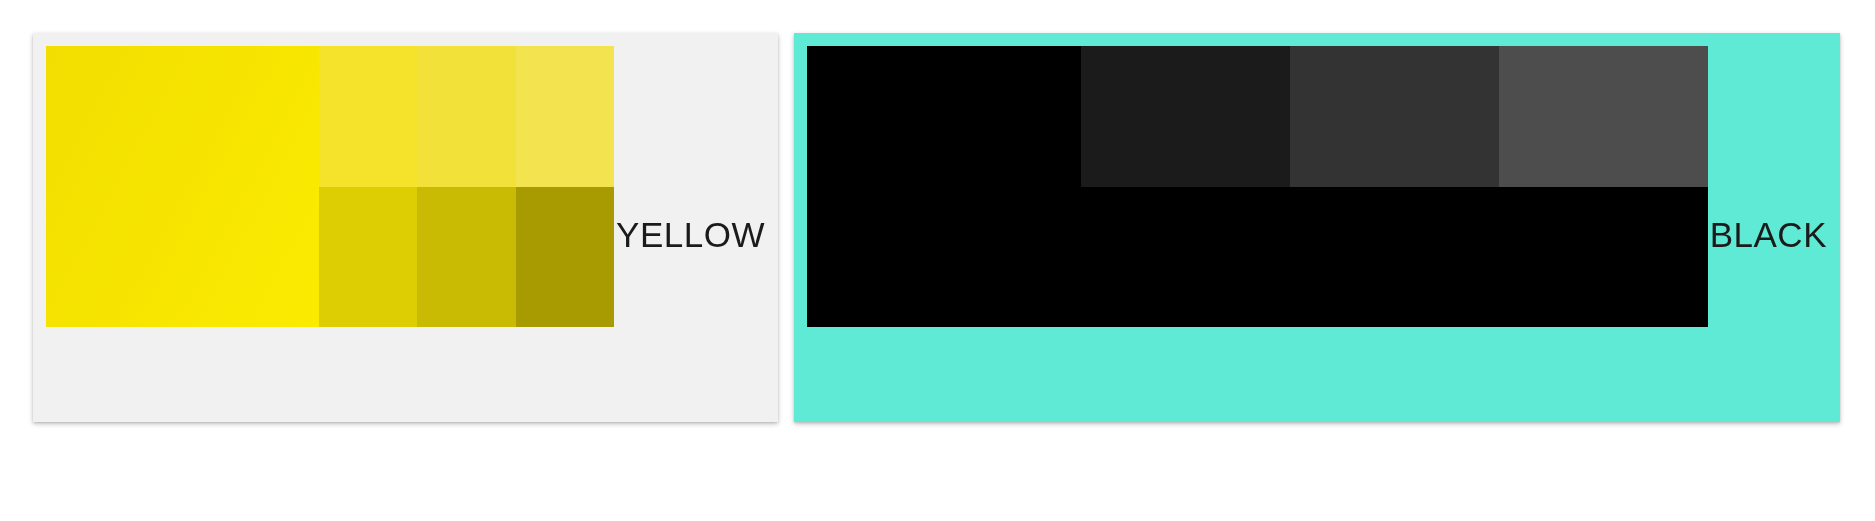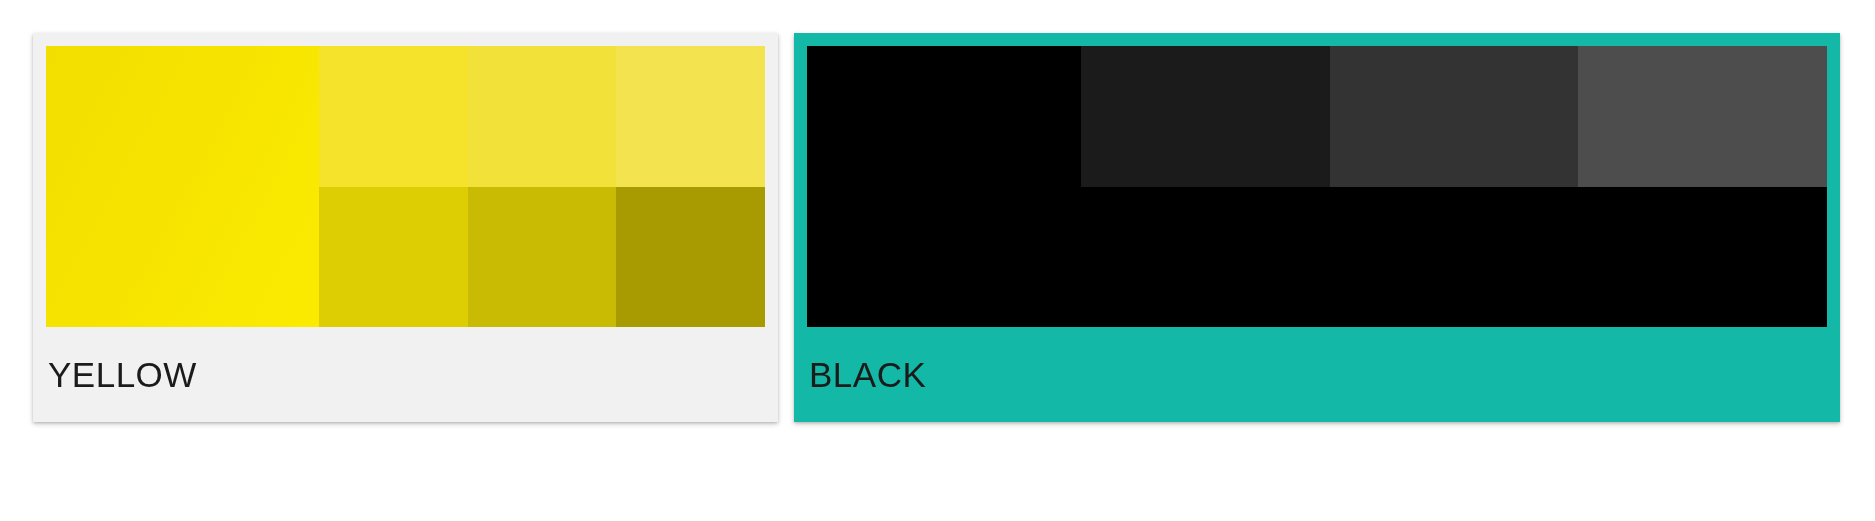--- a/index.html
+++ b/index.html
@@ -26,21 +26,20 @@
     padding: 33px 0 0 33px;
     box-sizing: border-box;
   }
 
   .card {
     background: #f1f1f1;
     padding: 13px 13px 0 13px;
     box-sizing: border-box;
     box-shadow: 0 2px 5px rgba(0,0,0,0.22), 0 1px 2px rgba(0,0,0,0.12);
     display: flex;
-    flex-direction: column;
   }
 
   .card-yellow { width: 745px; height: 389px; }
   .card-black  { width: 1046px; height: 389px; }
 
   
   .swatch {
     display: flex;
     flex-direction: row;
     width: 100%;
@@ -100,21 +99,21 @@
         <div class="swatch-row swatch-row-bottom">
           <div class="swatch-cell" style="background: rgb(221, 205, 3);"></div>
           <div class="swatch-cell" style="background: rgb(201, 186, 3);"></div>
           <div class="swatch-cell" style="background: rgb(168, 155, 2);"></div>
         </div>
       </div>
     </div>
     <div class="card-label" style="color: rgb(27, 27, 27);">YELLOW</div>
   </div>
 
-  <div class="card card-black" style="background: #14b8a6;">
+  <div class="card card-black" style="background: #5eead4;">
     <div class="swatch">
       <div class="swatch-main" style="background: linear-gradient(118deg, rgb(0, 0, 0) 0%, rgb(0, 0, 0) 100%); width: 274px;"></div>
       <div class="swatch-grid">
         <div class="swatch-row swatch-row-top">
           <div class="swatch-cell" style="background: rgb(27, 27, 27);"></div>
           <div class="swatch-cell" style="background: rgb(51, 51, 51);"></div>
           <div class="swatch-cell" style="background: rgb(77, 77, 77);"></div>
         </div>
         <div class="swatch-row swatch-row-bottom">
           <div class="swatch-cell" style="background: rgb(0, 0, 0);"></div>

